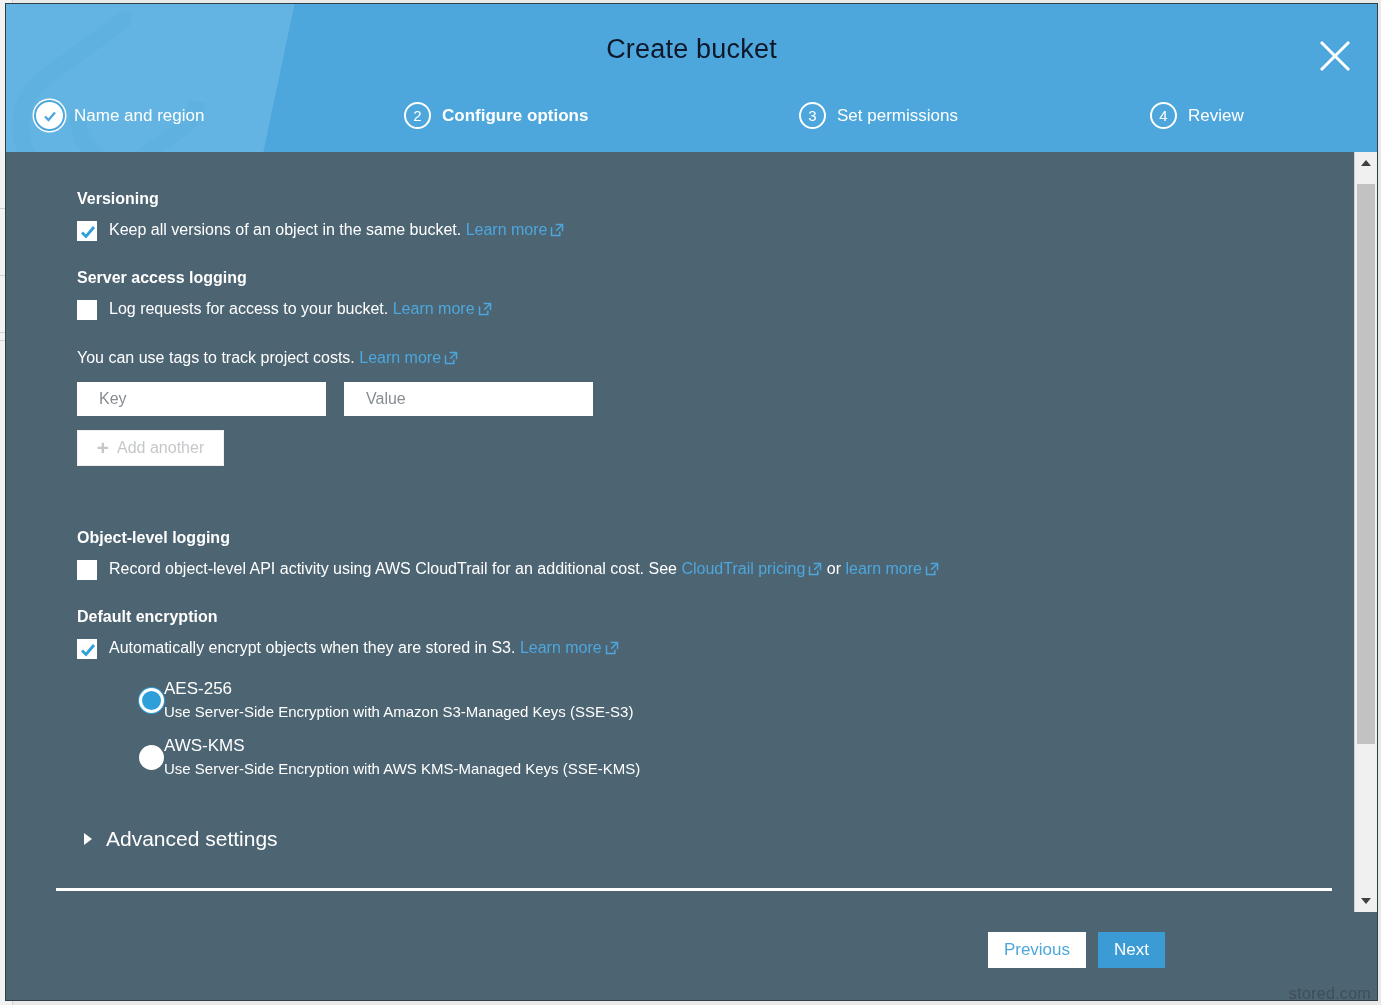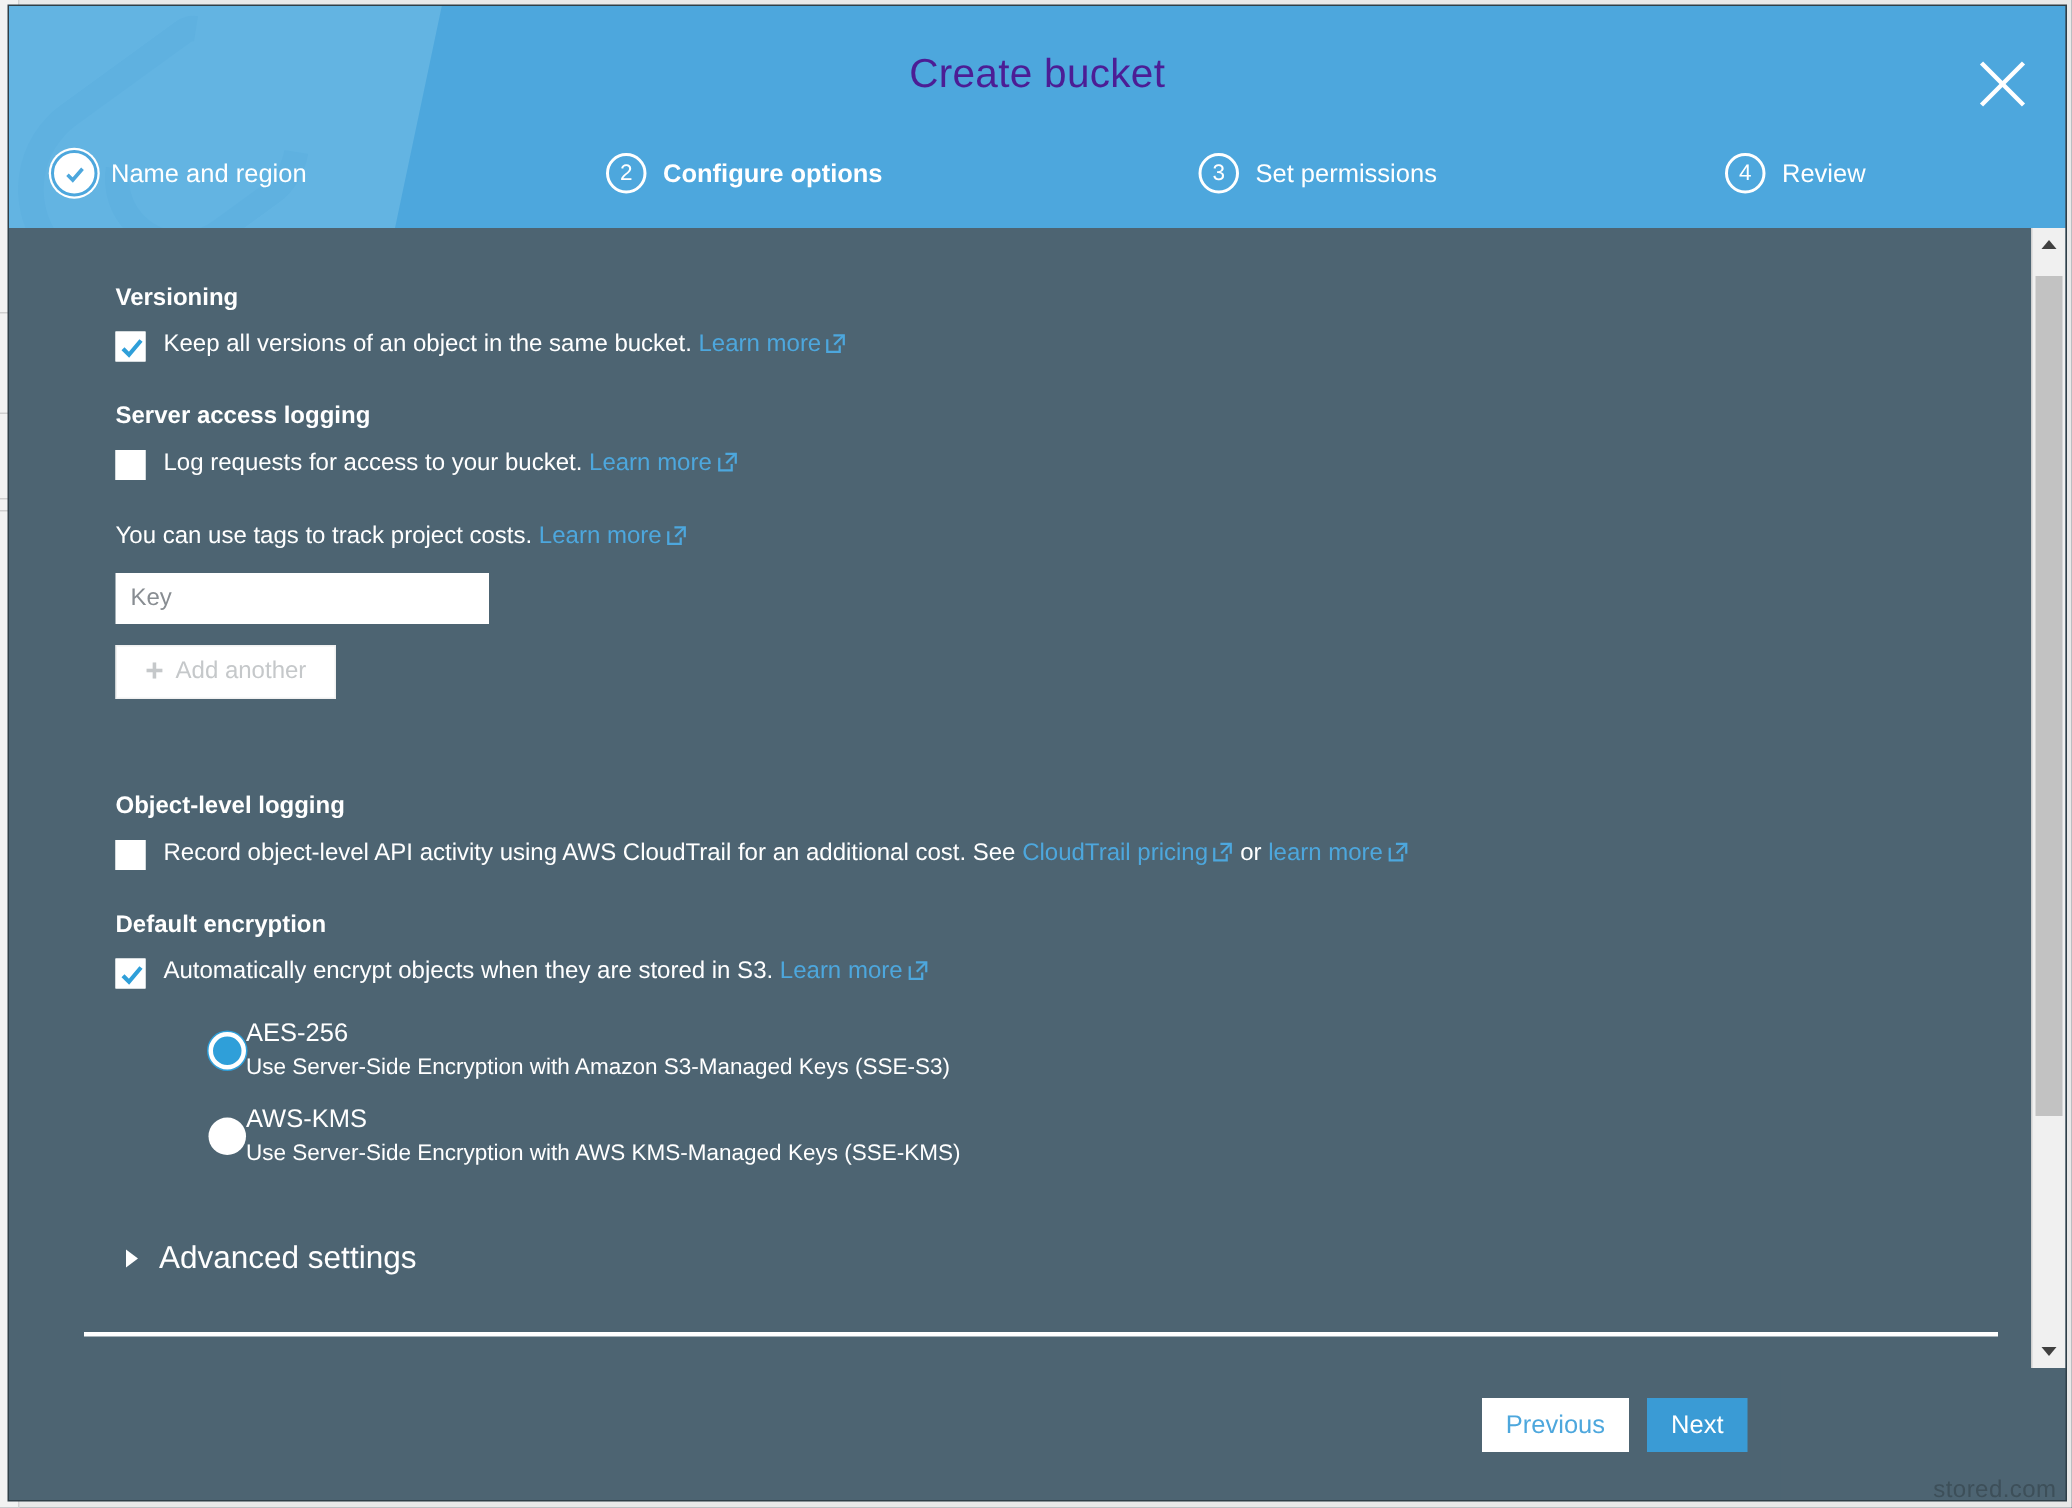--- a/index.html
+++ b/index.html
@@ -84,21 +84,21 @@
     transform: rotate(-36deg);
     border-right-color: transparent;
     border-top-color: transparent;
   }
 
   .modal-title {
     position: absolute;
     left: 0; right: 0;
     top: 30px;
     text-align: center;
-    color: #4c1d95;
+    color: #0f172a;
     font-size: 27px;
     font-weight: 400;
     letter-spacing: 0.2px;
   }
   .close-btn {
     position: absolute;
     right: 20px;
     top: 30px;
     width: 44px;
     height: 44px;
@@ -213,21 +213,21 @@
     display: flex;
     gap: 18px;
     margin-top: 14px;
   }
   .tin {
     background: #ffffff;
     border: none;
     height: 34px;
     font-size: 16px;
     color: #16191f;
-    padding: 0 10px;
+    padding: 0 22px;
     box-sizing: border-box;
     font-family: "Liberation Sans", sans-serif;
     outline: none;
   }
   .tin::placeholder { color: #888d92; }
   .tin-key { width: 249px; }
   .tin-val { width: 249px; }
 
   .add-btn {
     margin-top: 14px;
@@ -486,20 +486,21 @@
           <div class="opt-text">
             <span>You can use tags to track project costs.</span>
             <a class="lnk">Learn more</a><span class="ext"><svg width="14" height="14" viewBox="0 0 14 14" aria-hidden="true">
                   <path d="M1.5 4.2 V12.5 H9.8 V8.4" fill="none" stroke="#4da7dd" stroke-width="1.5"></path>
                   <path d="M5.6 1.5 H12.5 V8.2" fill="none" stroke="#4da7dd" stroke-width="1.5"></path>
                   <line x1="6.2" y1="7.8" x2="12.3" y2="1.7" stroke="#4da7dd" stroke-width="1.5"></line>
                 </svg></span>
           </div>
           <div class="tag-inputs">
             <input class="tin tin-key" type="text" placeholder="Key" style="">
+            <input class="tin tin-val" type="text" placeholder="Value" style="">
           </div>
           <button class="add-btn">
             <span class="plus">+</span>
             <span>Add another</span>
           </button>
         </div>
 
         <div class="section" style="left:71px; top:377px;">
           <div class="sec-title">Object-level logging</div>
           <div class="row">

